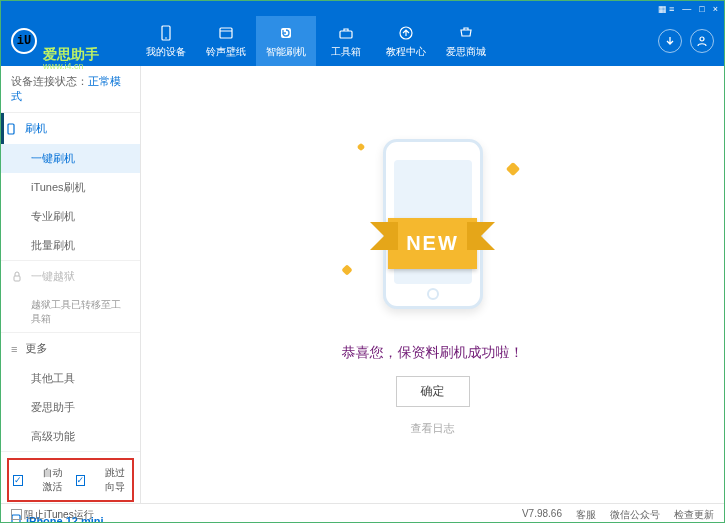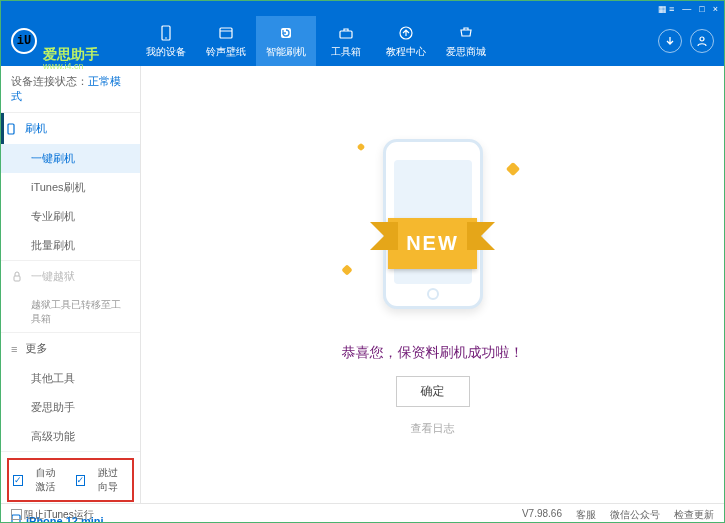--- a/index.html
+++ b/index.html
@@ -29,21 +29,21 @@
     .status-line .mode { color: #006fd6; }
     
     .side-group { border-bottom: 1px solid #f0f0f0; }
     .side-head { display: flex; align-items: center; padding: 8px 10px; color: #555; gap: 8px; cursor: pointer; }
     .side-head.blue { color: #006fd6; border-left: 3px solid #0c4a6e; padding-left: 1px; }
     .side-item { padding: 7px 10px 7px 30px; color: #666; cursor: pointer; }
     .side-item.active { background: #e6f2fc; color: #006fd6; }
     .side-note { padding: 6px 10px 6px 30px; color: #999; font-size: 10px; line-height: 1.4; }
     
     .checks-box { border: 2px solid #d9342b; margin: 6px; padding: 6px 4px; display: flex; gap: 10px; }
-    .chk { display: flex; align-items: center; gap: 13px; color: #555; font-size: 10px; cursor: pointer; }
+    .chk { display: flex; align-items: center; gap: 20px; color: #555; font-size: 10px; cursor: pointer; }
     .chk-box { width: 11px; height: 11px; border: 1px solid #006fd6; display: flex; align-items: center; justify-content: center; }
     .chk-box.checked::after { content: "✓"; color: #006fd6; font-size: 9px; line-height: 1; }
     
     .device-block { padding: 6px 10px; }
     .device-name { color: #006fd6; font-weight: bold; display: flex; align-items: center; gap: 5px; }
     
     .main { flex: 1; display: flex; flex-direction: column; align-items: center; justify-content: center; position: relative; }
     .phone-illust { width: 130px; height: 180px; position: relative; display: flex; align-items: center; justify-content: center; }
     .phone-body { width: 100px; height: 170px; background: #fff; border: 3px solid #d9e8f5; border-radius: 14px; box-shadow: 0 4px 10px rgba(0,0,0,0.1); position: relative; }
     .phone-screen { position: absolute; top: 18px; left: 8px; right: 8px; bottom: 22px; background: #eaf3fb; border-radius: 4px; }

